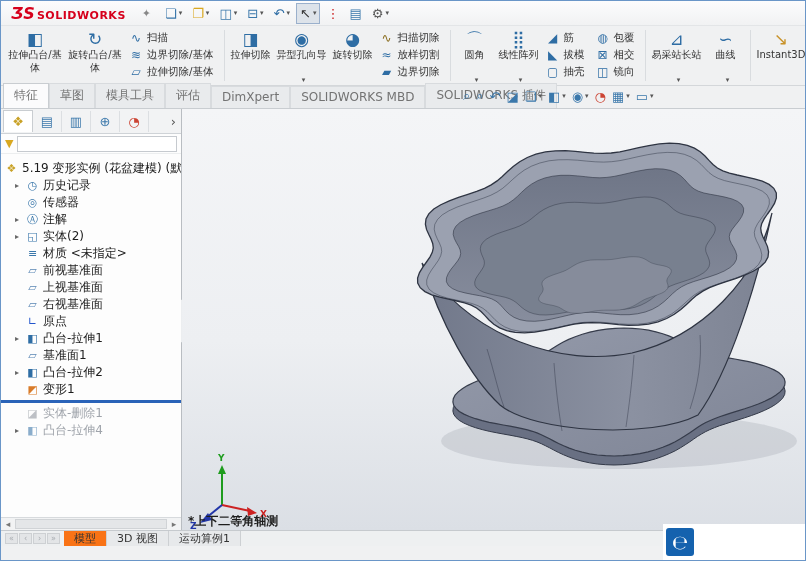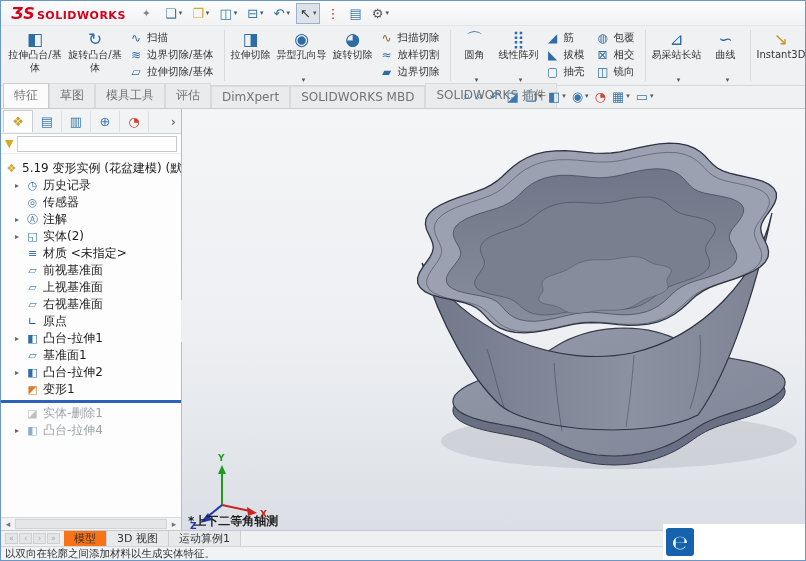--- a/index.html
+++ b/index.html
@@ -594,21 +594,18 @@
         <span class="bnavbtn">»</span>
       </div>
     <div style="display:flex;">
 
     <div class="btab active">模型</div>
         <div class="btab">3D 视图</div>
         <div class="btab">运动算例1</div>
       </div>
   </div>
 
-  <div class="statusbar">
-    <span>以双向在轮廓之间添加材料以生成实体特征。</span>
-  </div>
 
   <div class="watermark">
     <div class="wlogo" style="background: rgb(21, 98, 174); color: rgb(255, 255, 255);">℮</div>
   </div>
 
 </div>
 
 </body></html>

